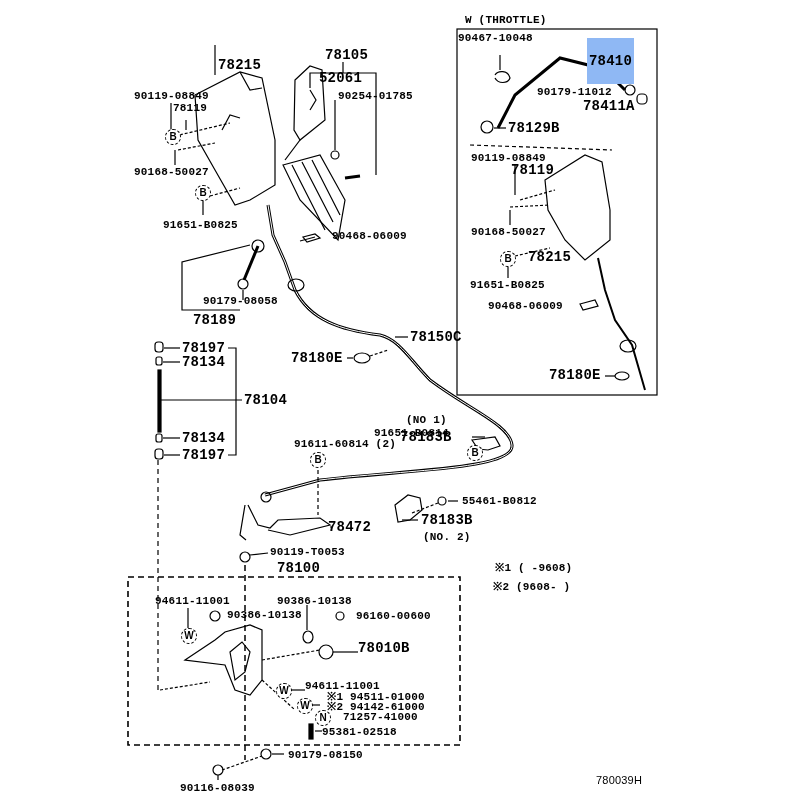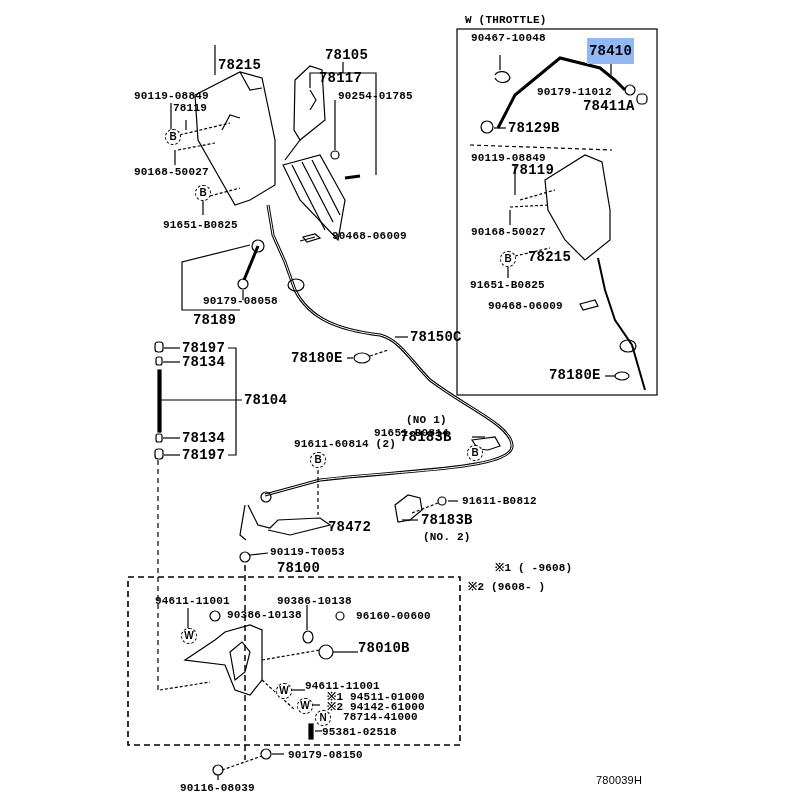--- a/index.html
+++ b/index.html
@@ -2,21 +2,21 @@
 <html><head>
 <meta charset="utf-8">
 <style>
   html, body { margin:0; padding:0; background:#ffffff; }
   body { width:800px; height:800px; position:relative; overflow:hidden;
          font-family:"Liberation Mono","DejaVu Sans Mono",monospace; color:#000; }
   #diagram { position:absolute; left:0; top:0; width:800px; height:800px; }
   .lbl { position:absolute; font-weight:bold; font-size:11px; letter-spacing:0.2px;
          white-space:nowrap; line-height:14px; font-family:"Liberation Mono","DejaVu Sans Mono",monospace; }
   .big { font-size:14px; }
-  .hl { background:#8fb8f4; padding:6px 2px; }
+  .hl { background:#8fb8f4; padding:16px 2px; }
   .small { font-size:11px; font-family:"Liberation Sans","DejaVu Sans",sans-serif; font-weight:normal; }
   .circ { position:absolute; width:14px; height:14px; border:1px dashed #000; border-radius:50%;
           font-size:10px; font-weight:bold; text-align:center; line-height:14px;
           font-family:"Liberation Sans",sans-serif; background:#fff; }
 </style>
 </head>
 <body>
 
 <div id="diagram">
   <svg width="800" height="800" viewBox="0 0 800 800" style="position:absolute;left:0;top:0" fill="none" stroke="#000" stroke-width="1.2">
@@ -141,21 +141,21 @@
     <line x1="508" y1="262" x2="508" y2="278"></line>
     <path d="M598 258 L605 290 L615 320 L632 345 L645 390" stroke-width="2"></path>
     <ellipse cx="628" cy="346" rx="8" ry="6"></ellipse>
     <path d="M580 304 L595 300 L598 306 L583 310 Z"></path>
     <ellipse cx="622" cy="376" rx="7" ry="4"></ellipse>
     <line x1="605" y1="376" x2="615" y2="376"></line>
   </svg>
 
   <span class="lbl big" style="left:218px;top:58px">78215</span>
   <span class="lbl big" style="left:325px;top:48px">78105</span>
-  <span class="lbl big" style="left:319px;top:71px">78117</span>
+  <span class="lbl big" style="left:319px;top:71px">52061</span>
   <span class="lbl" style="left:338px;top:89px">90254-01785</span>
   <span class="lbl" style="left:134px;top:89px">90119-08849</span>
   <span class="lbl" style="left:173px;top:101px">78119</span>
   <span class="circ" style="left:165px;top:129px">B</span>
   <span class="lbl" style="left:134px;top:165px">90168-50027</span>
   <span class="circ" style="left:195px;top:185px">B</span>
   <span class="lbl" style="left:163px;top:218px">91651-B0825</span>
   <span class="lbl" style="left:332px;top:229px">90468-06009</span>
   <span class="lbl" style="left:203px;top:294px">90179-08058</span>
   <span class="lbl big" style="left:193px;top:313px">78189</span>
@@ -167,49 +167,49 @@
   <span class="lbl big" style="left:182px;top:448px">78197</span>
 
   <span class="lbl big" style="left:410px;top:330px">78150C</span>
   <span class="lbl big" style="left:291px;top:351px">78180E</span>
   <span class="lbl" style="left:406px;top:413px">(NO 1)</span>
   <span class="lbl big" style="left:400px;top:430px">78183B</span>
   <span class="lbl" style="left:294px;top:437px">91611-60814 (2)</span>
   <span class="lbl" style="left:374px;top:426px">91651-B0814</span>
   <span class="circ" style="left:467px;top:445px">B</span>
   <span class="circ" style="left:310px;top:452px">B</span>
-  <span class="lbl" style="left:462px;top:494px">91611-B0812</span>
+  <span class="lbl" style="left:462px;top:494px">55461-B0812</span>
   <span class="lbl big" style="left:328px;top:520px">78472</span>
   <span class="lbl big" style="left:421px;top:513px">78183B</span>
   <span class="lbl" style="left:423px;top:530px">(NO. 2)</span>
 
   <span class="lbl" style="left:495px;top:561px">※1 (      -9608)</span>
-  <span class="lbl" style="left:468px;top:580px">※2 (9608-      )</span>
+  <span class="lbl" style="left:493px;top:580px">※2 (9608-      )</span>
 
   <span class="lbl" style="left:270px;top:545px">90119-T0053</span>
   <span class="lbl big" style="left:277px;top:561px">78100</span>
   <span class="lbl" style="left:155px;top:594px">94611-11001</span>
   <span class="lbl" style="left:277px;top:594px">90386-10138</span>
   <span class="lbl" style="left:227px;top:608px">90386-10138</span>
   <span class="lbl" style="left:356px;top:609px">96160-00600</span>
   <span class="circ" style="left:181px;top:628px">W</span>
   <span class="lbl big" style="left:358px;top:641px">78010B</span>
   <span class="lbl" style="left:305px;top:679px">94611-11001</span>
   <span class="circ" style="left:276px;top:683px">W</span>
   <span class="lbl" style="left:327px;top:690px">※1 94511-01000</span>
   <span class="circ" style="left:297px;top:698px">W</span>
   <span class="lbl" style="left:327px;top:700px">※2 94142-61000</span>
   <span class="circ" style="left:315px;top:710px">N</span>
-  <span class="lbl" style="left:343px;top:710px">78714-41000</span>
+  <span class="lbl" style="left:343px;top:710px">71257-41000</span>
   <span class="lbl" style="left:322px;top:725px">95381-02518</span>
   <span class="lbl" style="left:288px;top:748px">90179-08150</span>
   <span class="lbl" style="left:180px;top:781px">90116-08039</span>
 
   <span class="lbl" style="left:465px;top:13px">W (THROTTLE)</span>
-  <span class="lbl" style="left:471px;top:31px">90467-10048</span>
+  <span class="lbl" style="left:458px;top:31px">90467-10048</span>
   <span class="lbl big hl" style="left:587px;top:38px">78410</span>
   <span class="lbl" style="left:537px;top:85px">90179-11012</span>
   <span class="lbl big" style="left:583px;top:99px">78411A</span>
   <span class="lbl big" style="left:508px;top:121px">78129B</span>
   <span class="lbl" style="left:471px;top:151px">90119-08849</span>
   <span class="lbl big" style="left:511px;top:163px">78119</span>
   <span class="lbl" style="left:471px;top:225px">90168-50027</span>
   <span class="circ" style="left:500px;top:251px">B</span>
   <span class="lbl big" style="left:528px;top:250px">78215</span>
   <span class="lbl" style="left:470px;top:278px">91651-B0825</span>

